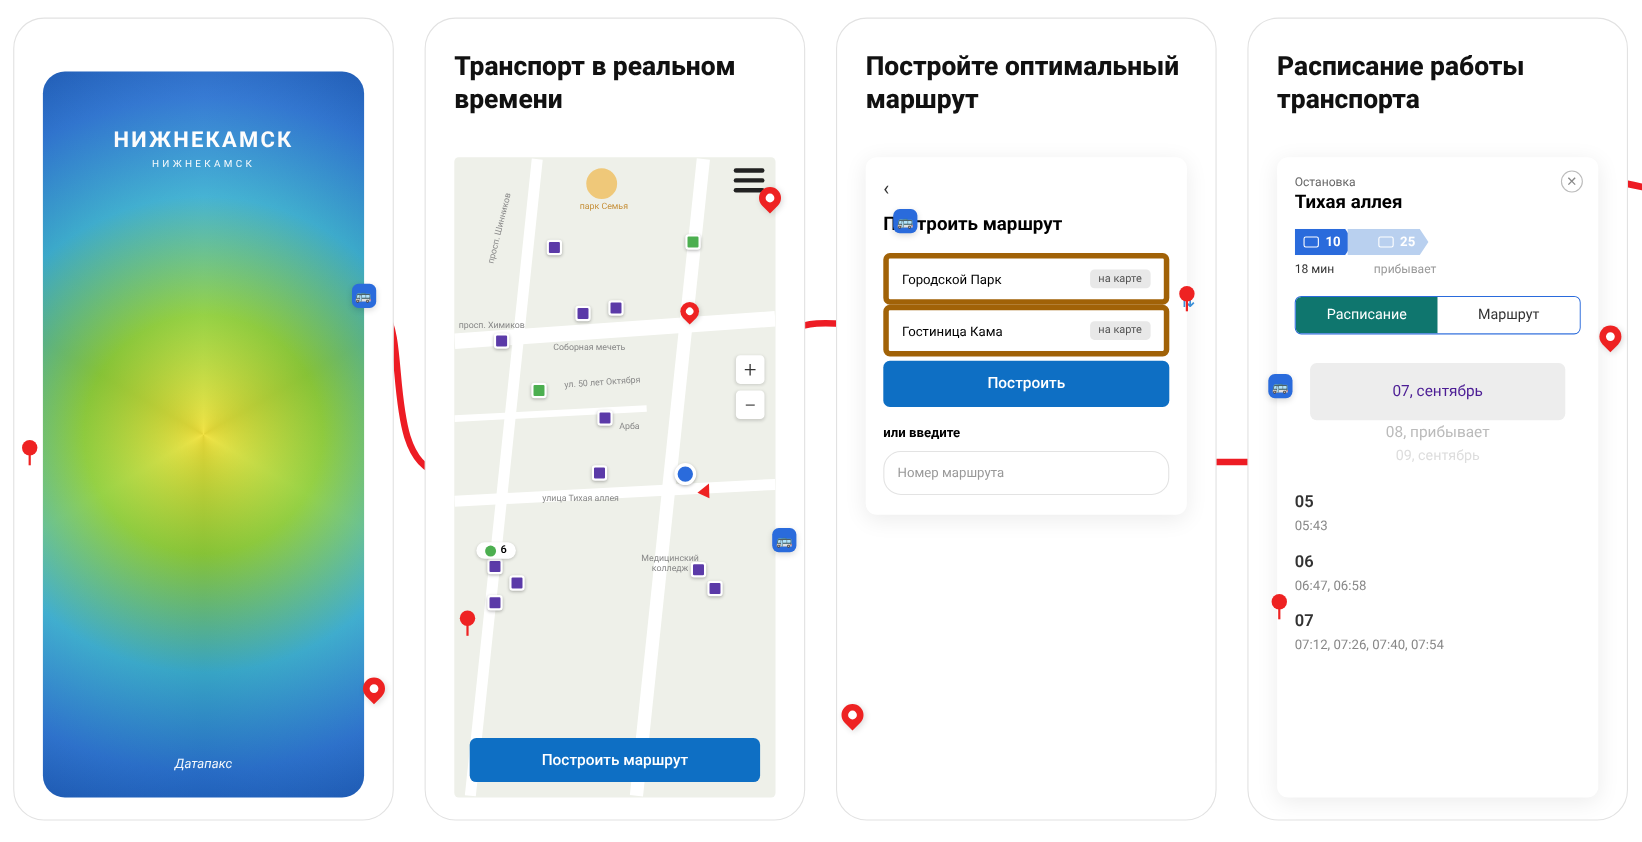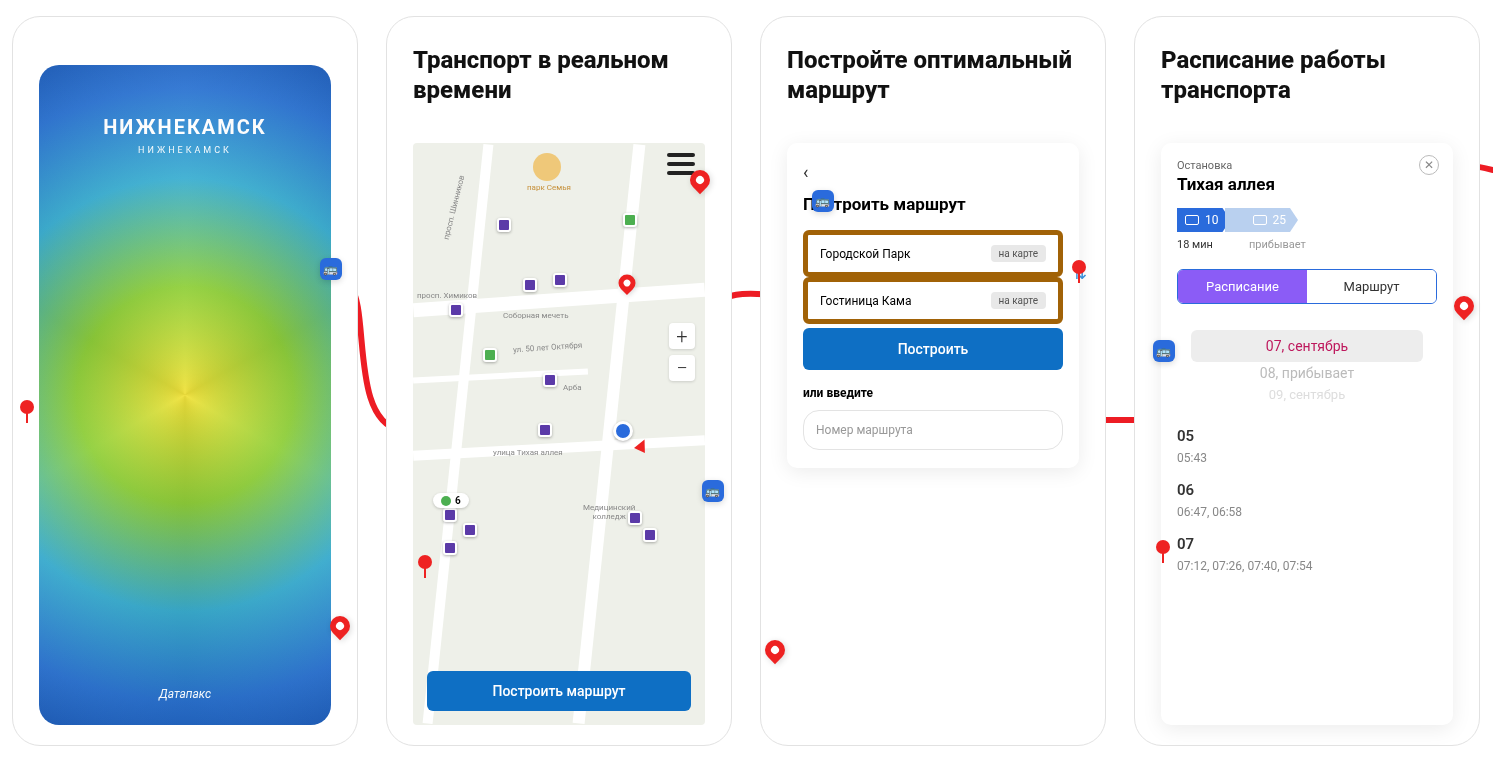--- a/index.html
+++ b/index.html
@@ -301,21 +301,21 @@
     font-size: 12px;
     color: #888;
     cursor: pointer;
   }
   .stop-label { font-size: 11px; color: #666; }
   .stop-name { font-size: 17px; font-weight: 700; margin-top: 2px; }
   .route-pills { display: flex; gap: 0; margin-top: 14px; }
   .route-pill {
     padding: 5px 12px 5px 8px;
     font-size: 12px;
-    font-weight: 400;
+    font-weight: 700;
     color: #fff;
     display: flex;
     align-items: center;
     gap: 6px;
     clip-path: polygon(0 0, calc(100% - 8px) 0, 100% 50%, calc(100% - 8px) 100%, 0 100%);
   }
   .route-pill.active { background: #2a6bdc; }
   .route-pill.alt { background: #b9d0ef; margin-left: -6px; padding-left: 28px; }
   .bus-icon {
     width: 14px; height: 10px;
@@ -338,32 +338,32 @@
     overflow: hidden;
     margin-top: 18px;
   }
   .tab-toggle div {
     flex: 1;
     text-align: center;
     padding: 9px;
     font-size: 13px;
     cursor: pointer;
   }
-  .tab-toggle .active { background: #8b5cf6; color: #fff; }
+  .tab-toggle .active { background: #0f766e; color: #fff; }
   .tab-toggle .inactive { background: #fff; color: #333; }
   .date-picker {
     margin-top: 26px;
     text-align: center;
   }
   .date-option { font-size: 14px; color: #bbb; padding: 3px 0; }
   .date-option.active {
     background: #ededed;
-    color: #be185d;
+    color: #4c1d95;
     border-radius: 6px;
-    padding: 8px 0;
+    padding: 18px 0;
     margin: 0 14px;
   }
   .date-option.faded { color: #ddd; font-size: 13px; }
   .time-block { margin-top: 22px; }
   .time-hour { font-size: 15px; font-weight: 600; color: #333; }
   .time-list { font-size: 12px; color: #888; margin-top: 6px; margin-bottom: 16px; }
 </style>
 </head>
 <body>
 

